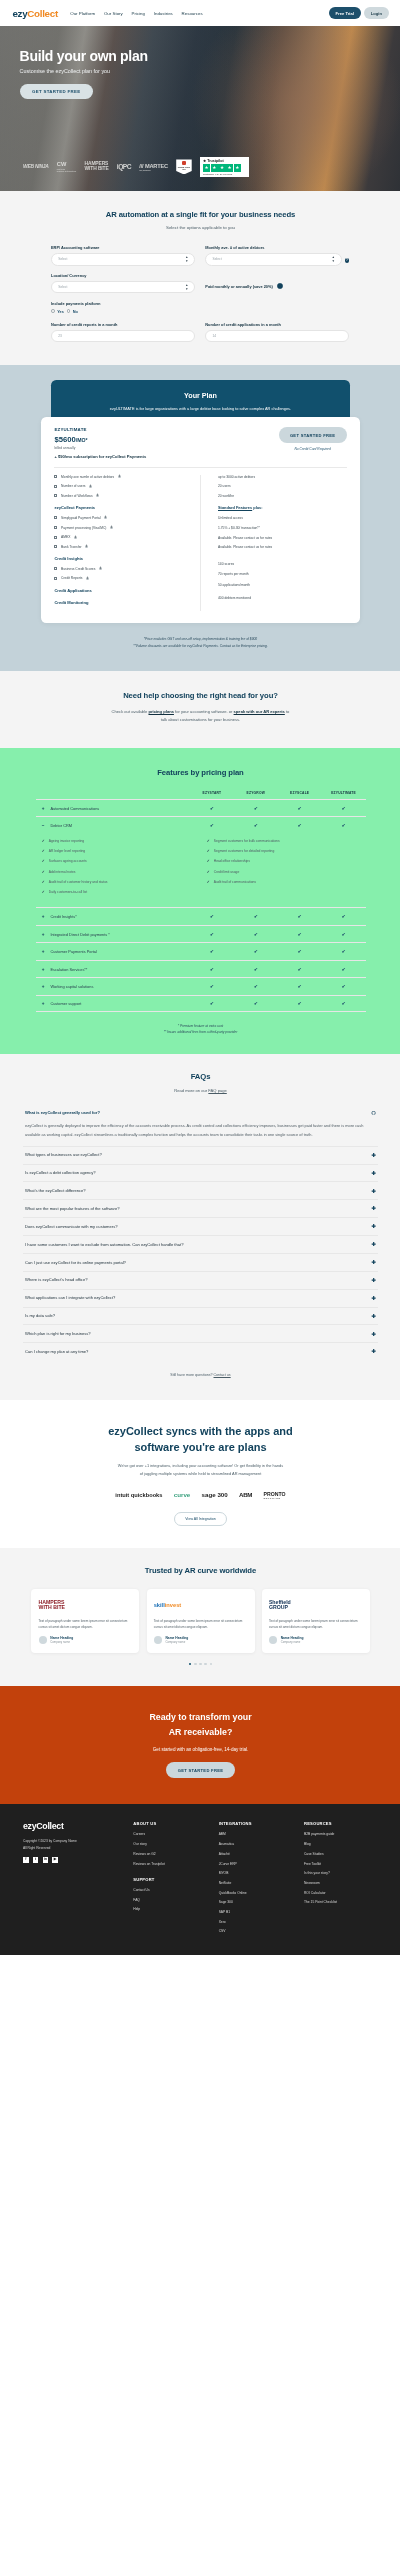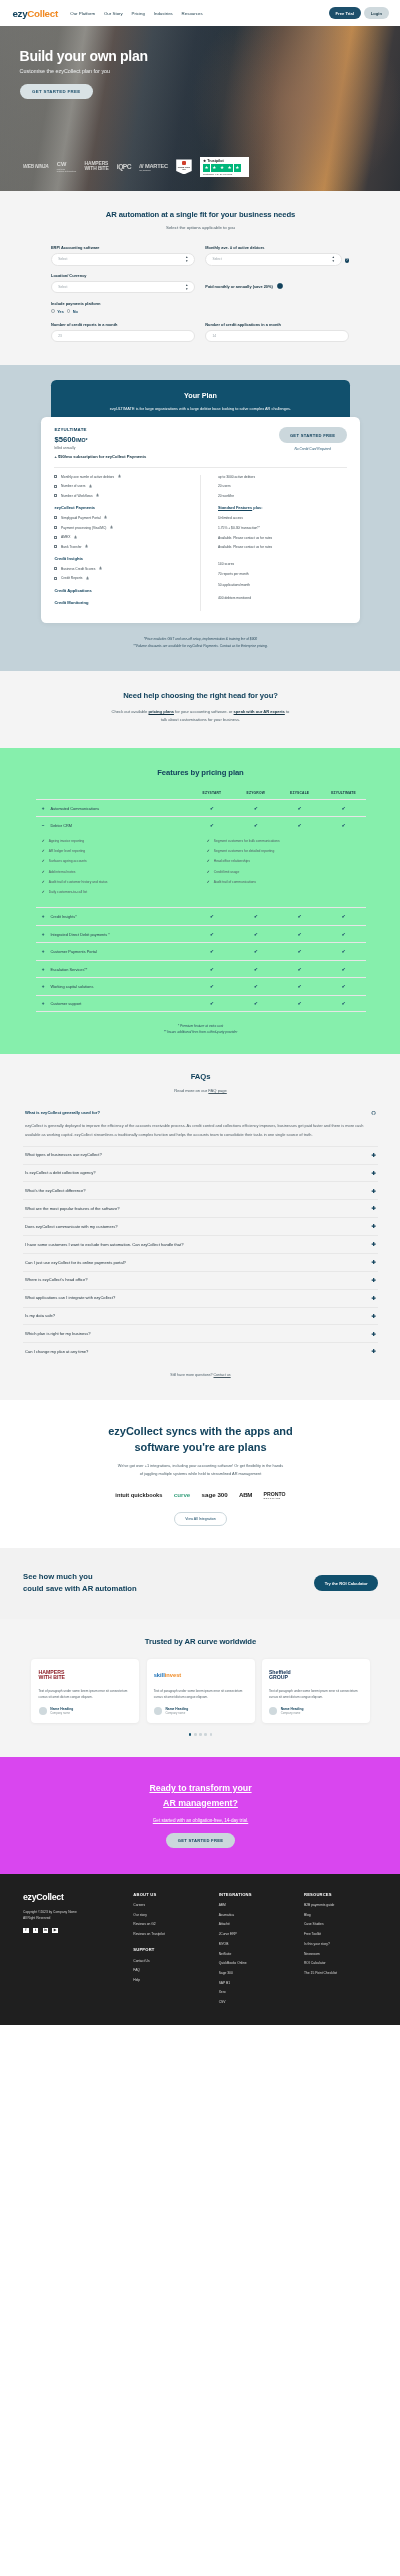--- a/index.html
+++ b/index.html
@@ -223,21 +223,21 @@
   .tst-txt { font-size:3.1px; color:#55626a; line-height:2; margin-top:4.1px; }
   .tst-person { display:flex; align-items:center; gap:3.6px; margin-top:6.2px; }
   .tst-av { width:8.2px;height:8.2px;border-radius:50%;background:#cfd9dd;}
   .tst-nm { font-size:3.3px; font-weight:bold; color:#12425c; }
   .tst-rl { font-size:2.8px; color:#8b959b; }
   .dots { display:flex; justify-content:center; gap:2.6px; margin-top:10.3px; }
   .dot { width:2.6px;height:2.6px;border-radius:50%;background:#cdd5d9; }
   .dot.on { background:#11506d; }
 
   
-  .cta-sec { background:#d946ef; color:#fff; text-align:center; padding:24px 0 26px;text-decoration:underline; }
+  .cta-sec { background:#c2410c; color:#fff; text-align:center; padding:24px 0 26px; }
   .cta-sec h2 { font-size:8.8px; font-weight:bold; line-height:1.7; }
   .cta-sec p { font-size:4.6px; margin-top:7.2px; }
   .btn-cta { margin-top:10.3px; background:#cbd7dc; color:#12425c; font-size:4.1px;
      font-weight:bold; letter-spacing:0.3px; border-radius:10.3px; padding:5.2px 11.3px; border:none;}
 
   
   .foot { background:#1f1f1f; color:#fff; padding:17.5px 23px 15.5px; display:flex; gap:11.3px;}
   .foot-brand { width:103px; }
   .foot-logo { font-size:8.8px; font-weight:bold; letter-spacing:-0.3px; color:#fff;}
   .foot-cp { font-size:3.3px; color:#d2d2d2; margin-top:7.2px; line-height:1.9;}
@@ -732,27 +732,20 @@
       <div class="il il-sage">sage 300</div>
       <div class="il il-abm">ABM</div>
       <div class="il il-pronto">
         <span>PRONTO</span>
         <small>SOFTWARE</small>
       </div>
     </div>
     <button class="int-btn">View All Integration</button>
   </div>
 
-  <div class="roi-sec">
-    <h2>
-      <span>See how much you</span><br>
-      <span>could save with AR automation</span>
-    </h2>
-    <button class="btn-roi">Try the ROI Calculator</button>
-  </div>
 
   <div class="tst-sec">
     <h2 class="sec-title">Trusted by AR curve worldwide</h2>
     <div class="tst-row">
       <div class="tst-card">
         <div class="tst-logo">
           <div class="tl-hampers">
             <div>HAMPERS</div>
             <div>WITH BITE</div>
           </div>
@@ -805,21 +798,21 @@
       <span class="dot"></span>
       <span class="dot"></span>
       <span class="dot"></span>
       <span class="dot"></span>
     </div>
   </div>
 
   <div class="cta-sec">
     <h2>
       <span>Ready to transform your</span><br>
-      <span>AR management?</span>
+      <span>AR receivable?</span>
     </h2>
     <p>Get started with an obligation-free, 14-day trial.</p>
     <button class="btn-cta">GET STARTED FREE</button>
   </div>
 
   <div class="foot">
     <div class="foot-brand">
       <div class="foot-logo">ezyCollect</div>
       <div class="foot-cp">
         <div>Copyright ©2023 by Company Name</div>

